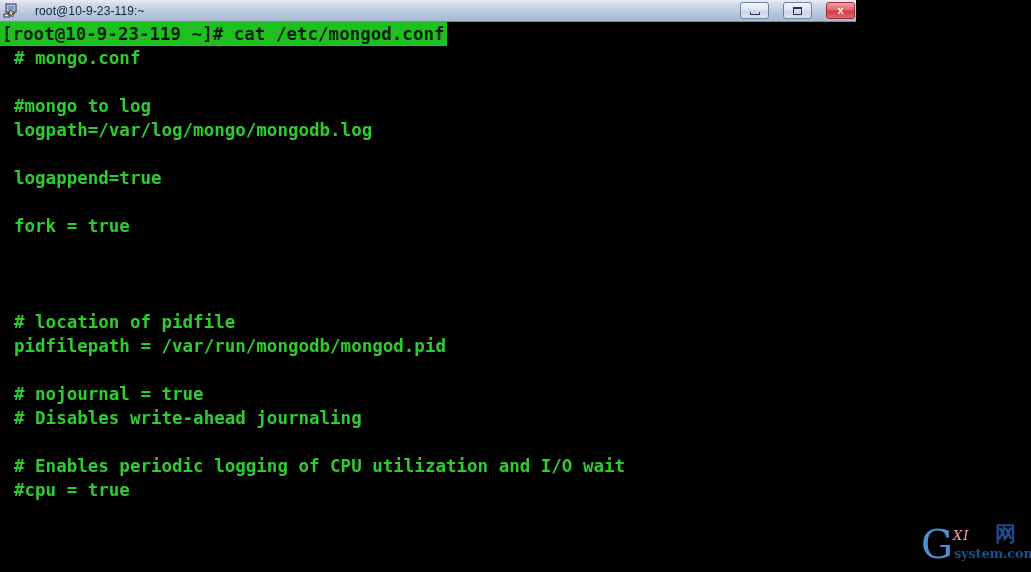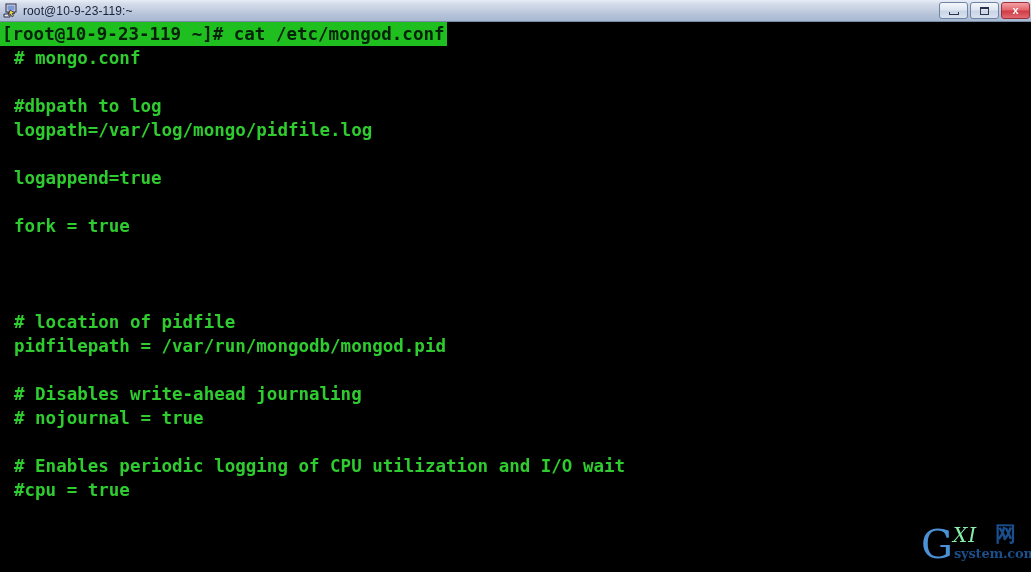--- a/index.html
+++ b/index.html
@@ -20,33 +20,34 @@
     width: 1031px;
     height: 572px;
     background: #000000;
     overflow: hidden;
   }
 
   
   #titlebar {
     position: absolute;
     left: 0; top: 0;
-    width: 1031px;
+    width: 856px;
     height: 22px;
     background: linear-gradient(to bottom,
         #e8eef8 0%,
         #d4dcea 18%,
         #c3cee0 48%,
         #b4c2d8 70%,
         #a8b9d2 100%);
     border-bottom: 1px solid #7a8ba6;
     box-sizing: border-box;
     display: flex;
     align-items: center;
     overflow: hidden;
+    gap: 12px;
   }
   #title-icon {
     width: 16px;
     height: 16px;
     margin-left: 3px;
     margin-right: 4px;
     flex: 0 0 auto;
     position: relative;
   }
   #title-text {
@@ -149,23 +150,23 @@
     font-family: "DejaVu Serif", serif;
     font-size: 40px;
     line-height: 40px;
     color: #4b8fd4;
     font-weight: normal;
   }
   #wm-xi {
     position: absolute;
     left: 32px; top: 2px;
     font-family: "DejaVu Serif", serif;
-    font-size: 20px;
+    font-size: 13px;
     line-height: 19px;
-    color: #86efac;
+    color: #fca5a5;
     letter-spacing: 1px;
     font-style: italic;
   }
   #wm-cn {
     position: absolute;
     left: 74px; top: 0px;
     font-family: "DejaVu Sans", sans-serif;
     font-size: 21px;
     line-height: 21px;
     color: #1a4f8f;
@@ -207,34 +208,34 @@
     </div>
     <div class="caption-btn close">
       <span class="glyph-close">x</span>
     </div>
   </div>
 
   <div id="terminal">
     <div class="term-line prompt"><span class="hl">[root@10-9-23-119 ~]# cat /etc/mongod.conf</span></div>
     <div class="term-line"># mongo.conf</div>
     <div class="term-line blank"></div>
-    <div class="term-line">#dbpath to log</div>
-    <div class="term-line">logpath=/var/log/mongo/pidfile.log</div>
+    <div class="term-line">#mongo to log</div>
+    <div class="term-line">logpath=/var/log/mongo/mongodb.log</div>
     <div class="term-line blank"></div>
     <div class="term-line">logappend=true</div>
     <div class="term-line blank"></div>
     <div class="term-line">fork = true</div>
     <div class="term-line blank"></div>
     <div class="term-line blank"></div>
     <div class="term-line blank"></div>
     <div class="term-line"># location of pidfile</div>
     <div class="term-line">pidfilepath = /var/run/mongodb/mongod.pid</div>
     <div class="term-line blank"></div>
+    <div class="term-line"># nojournal = true</div>
     <div class="term-line"># Disables write-ahead journaling</div>
-    <div class="term-line"># nojournal = true</div>
     <div class="term-line blank"></div>
     <div class="term-line"># Enables periodic logging of CPU utilization and I/O wait</div>
     <div class="term-line">#cpu = true</div>
   </div>
 
   <div id="watermark">
     <span id="wm-g">G</span>
     <span id="wm-xi">XI</span>
     <span id="wm-cn">网</span>
     <span id="wm-sys">system.com</span>

